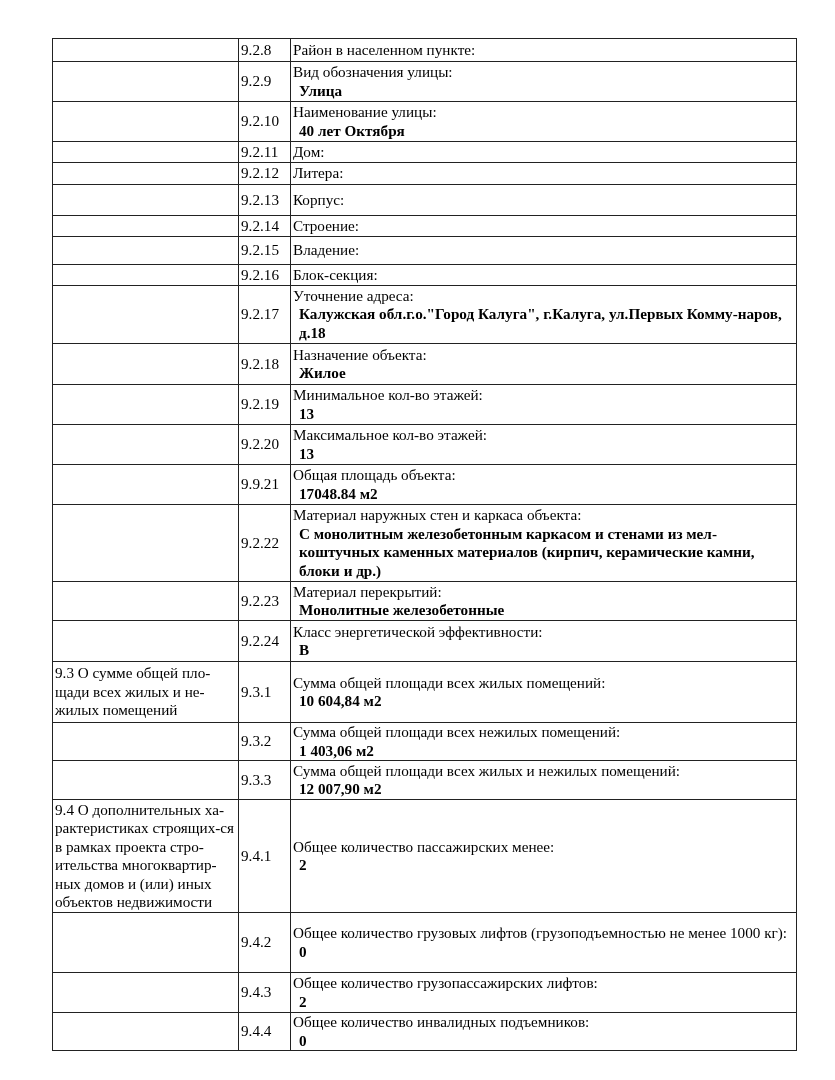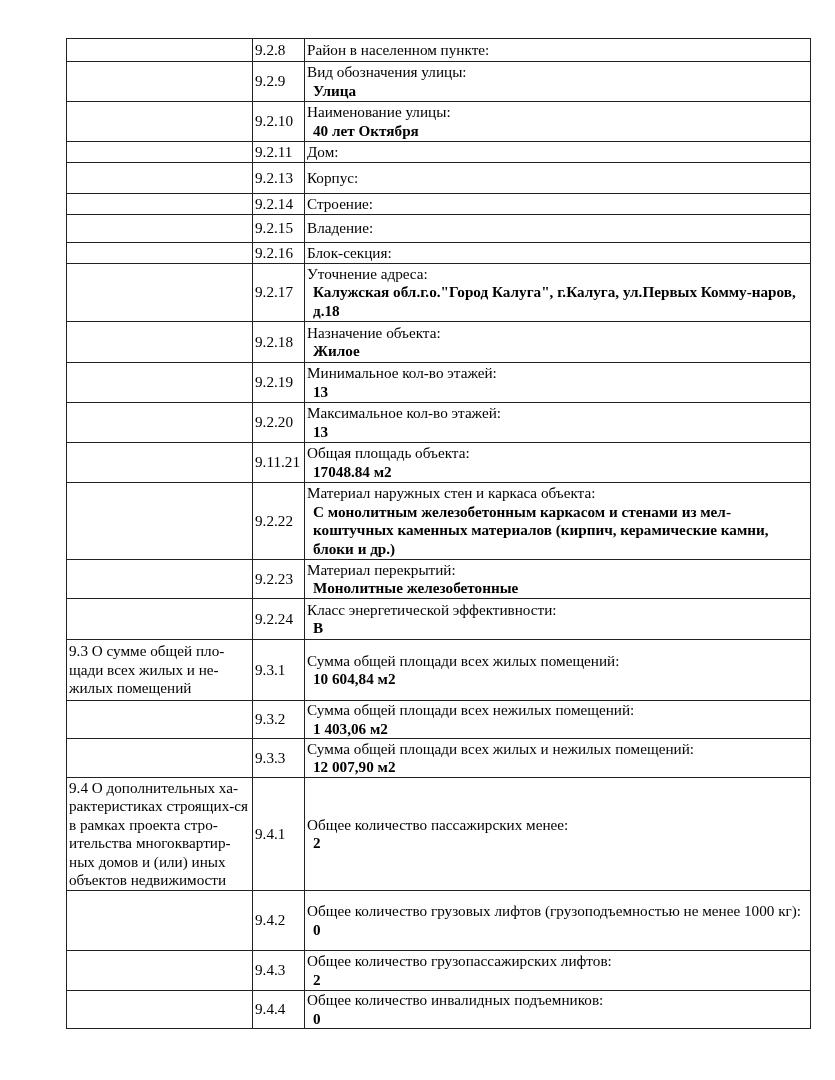--- a/index.html
+++ b/index.html
@@ -10,21 +10,21 @@
     body {
       width: 835px;
       height: 1080px;
       position: relative;
       overflow: hidden;
       font-family: "Liberation Serif", "DejaVu Serif", serif;
       color: #000;
     }
     .page {
       position: absolute;
-      left: 46px;
+      left: 32px;
       top: 38px;
       width: 744px;
       padding-left: 20px;
     }
     table.doc-table {
       border-collapse: collapse;
       width: 744px;
       table-layout: fixed;
     }
     table.doc-table td {
@@ -96,20 +96,27 @@
       </tr>
 
       <tr style="height:21px">
         <td class="section"></td>
         <td class="num">9.2.11</td>
         <td class="content">
           <span class="label">Дом:</span>
         </td>
       </tr>
 
+      <tr style="height:22px">
+        <td class="section"></td>
+        <td class="num">9.2.12</td>
+        <td class="content">
+          <span class="label">Литера:</span>
+        </td>
+      </tr>
 
       <tr style="height:31px">
         <td class="section"></td>
         <td class="num">9.2.13</td>
         <td class="content">
           <span class="label">Корпус:</span>
         </td>
       </tr>
 
       <tr style="height:21px">
@@ -167,21 +174,21 @@
         <td class="section"></td>
         <td class="num">9.2.20</td>
         <td class="content">
           <span class="label">Максимальное кол-во этажей:</span>
           <span class="value">13</span>
         </td>
       </tr>
 
       <tr style="height:40px">
         <td class="section"></td>
-        <td class="num">9.11.21</td>
+        <td class="num">9.9.21</td>
         <td class="content">
           <span class="label">Общая площадь объекта:</span>
           <span class="value">17048.84 м2</span>
         </td>
       </tr>
 
       <tr style="height:77px">
         <td class="section"></td>
         <td class="num">9.2.22</td>
         <td class="content">

